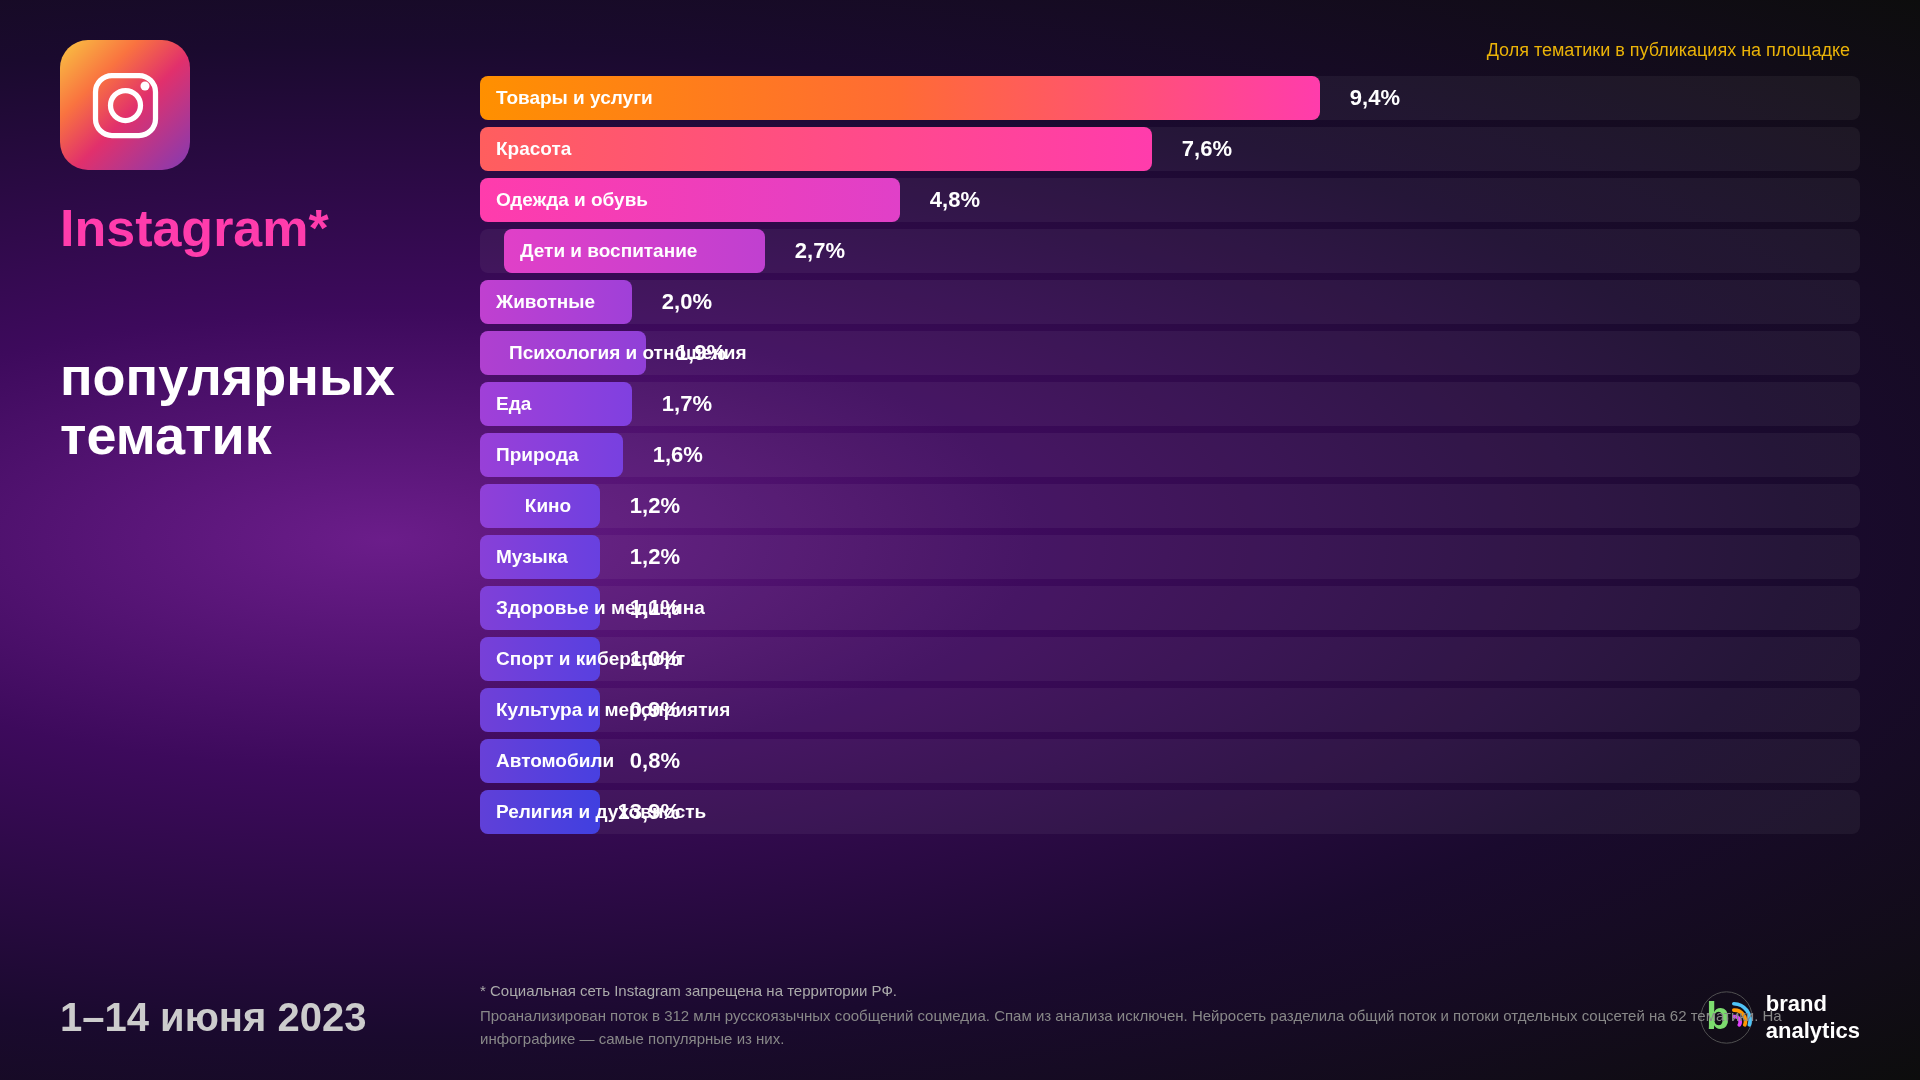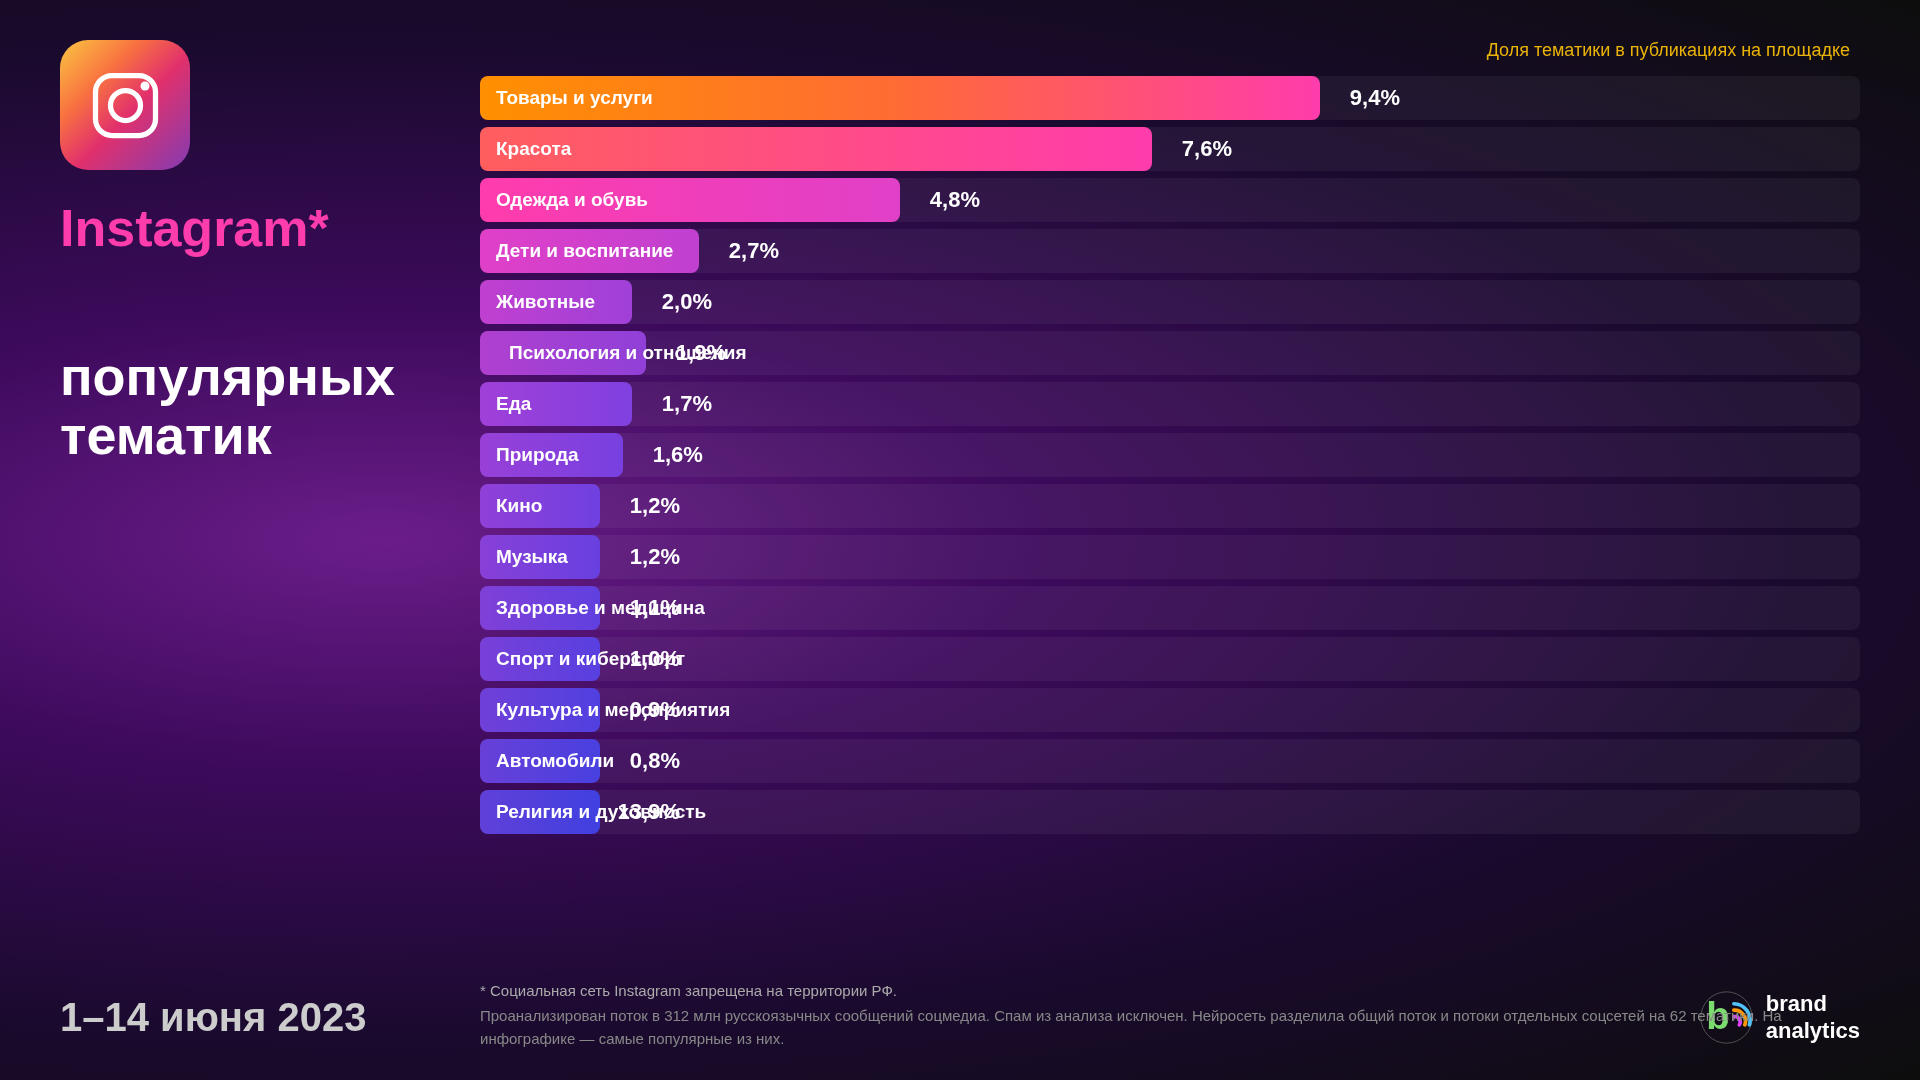--- a/index.html
+++ b/index.html
@@ -263,21 +263,21 @@
         <div class="bar-row">
           <div class="bar-track">
             <div class="bar-fill bar-2" style="width: 420px; min-width: 120px;">
               <span>Одежда и обувь</span>
               <span class="bar-value">4,8%</span>
             </div>
           </div>
         </div>
         <div class="bar-row">
           <div class="bar-track">
-            <div class="bar-fill bar-3" style="width: 219px; min-width: 120px;">
+            <div class="bar-fill bar-3" style="width: 261px; min-width: 120px; margin-left: 24px;">
               <span>Дети и воспитание</span>
               <span class="bar-value">2,7%</span>
             </div>
           </div>
         </div>
         <div class="bar-row">
           <div class="bar-track">
             <div class="bar-fill bar-4" style="width: 152px; min-width: 120px;">
               <span>Животные</span>
               <span class="bar-value">2,0%</span>
@@ -303,21 +303,21 @@
         <div class="bar-row">
           <div class="bar-track">
             <div class="bar-fill bar-7" style="width: 142.8px; min-width: 120px;">
               <span>Природа</span>
               <span class="bar-value">1,6%</span>
             </div>
           </div>
         </div>
         <div class="bar-row">
           <div class="bar-track">
-            <div class="bar-fill bar-8" style="width: 109.2px; min-width: 120px;">
+            <div class="bar-fill bar-8" style="width: 109.2px; min-width: 120px; justify-content: center;">
               <span>Кино</span>
               <span class="bar-value">1,2%</span>
             </div>
           </div>
         </div>
         <div class="bar-row">
           <div class="bar-track">
             <div class="bar-fill bar-9" style="width: 109.2px; min-width: 120px;">
               <span>Музыка</span>
               <span class="bar-value">1,2%</span>

